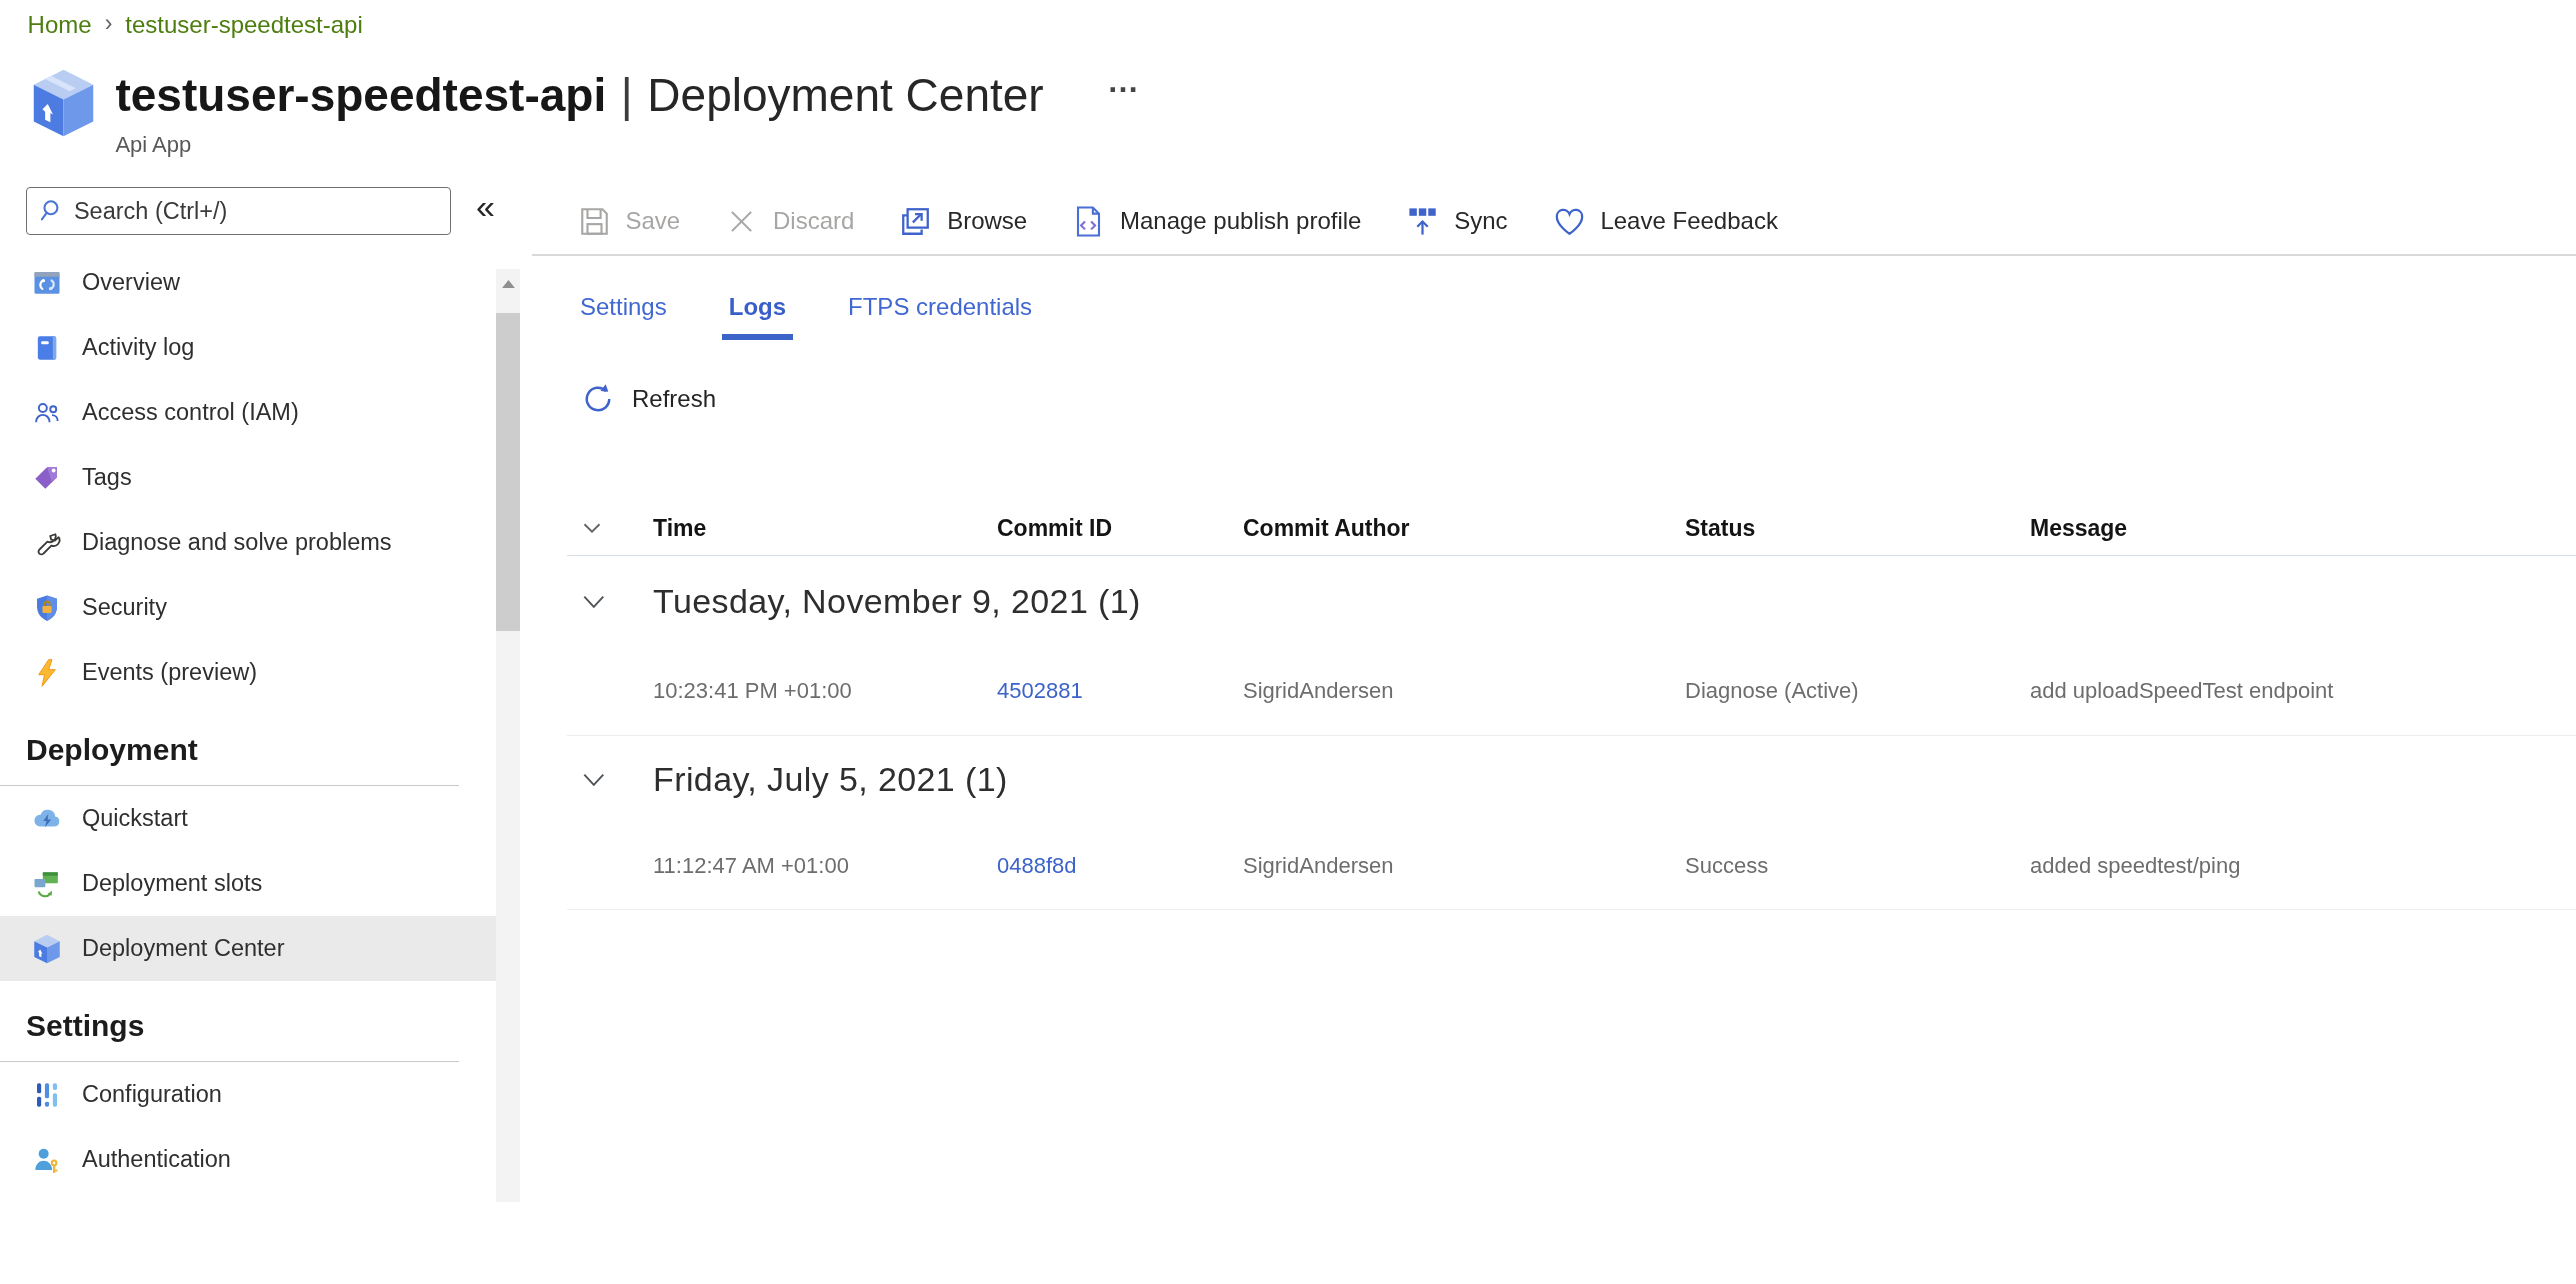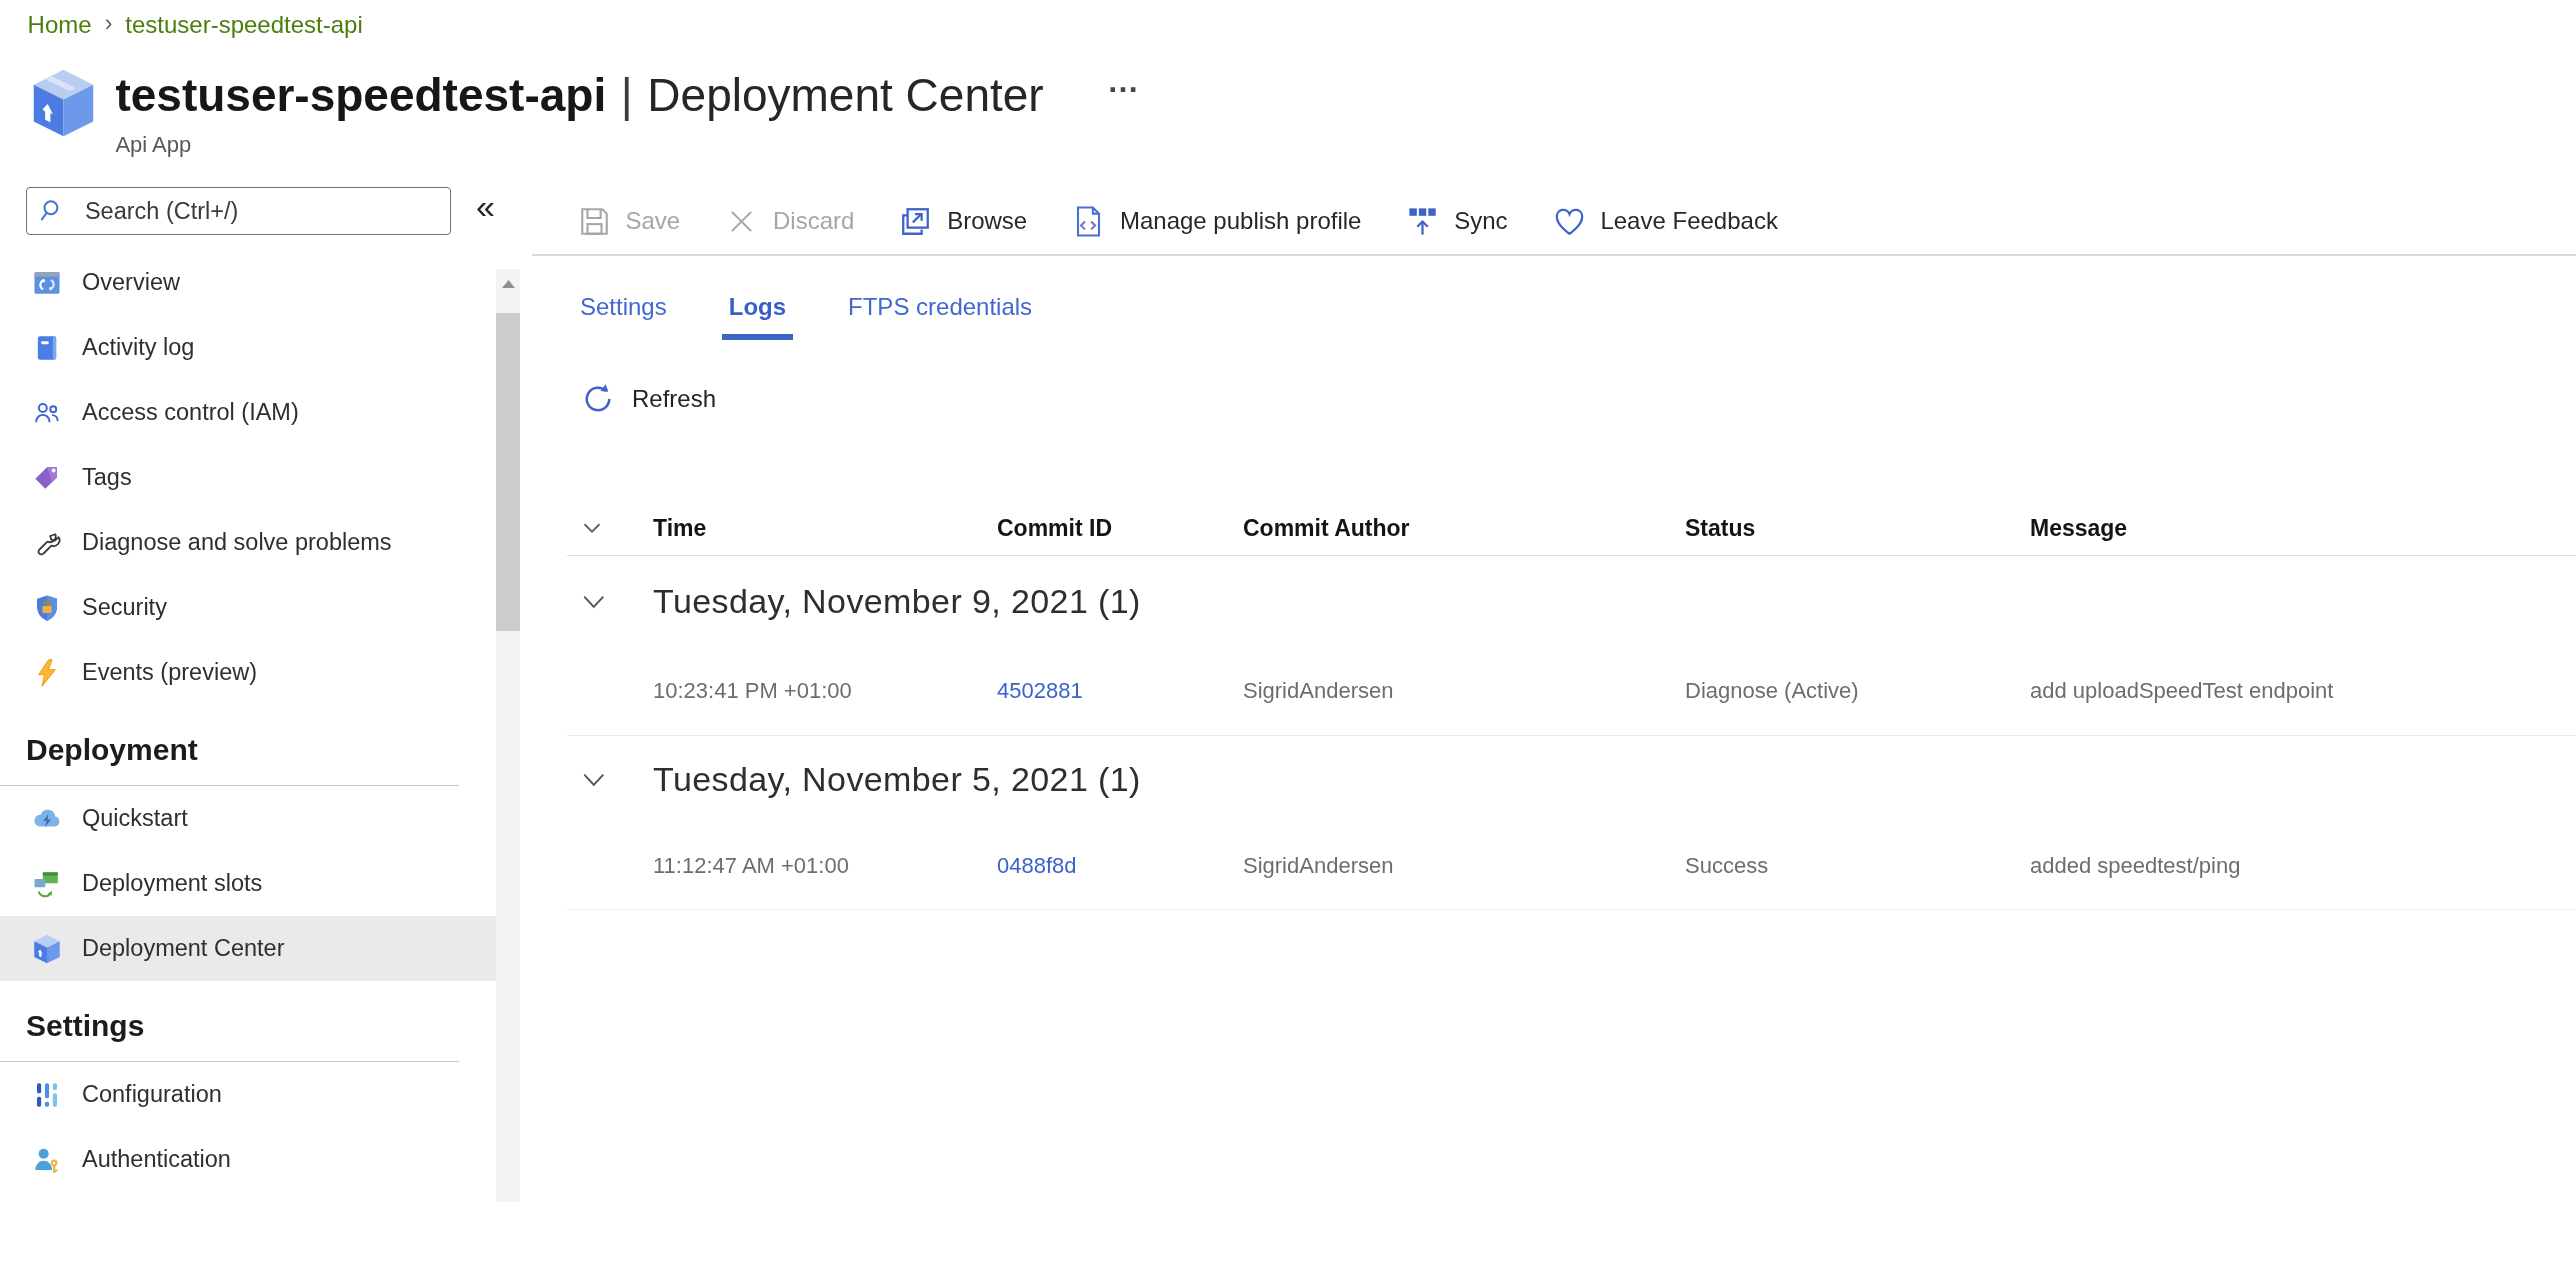--- a/index.html
+++ b/index.html
@@ -17,21 +17,21 @@
   .app-icon{width:65px;height:70px;flex:none;}
   .title-row{display:flex;align-items:baseline;gap:14.6px;font-size:46px;white-space:nowrap;}
   .title-main{font-weight:700;color:#171717;}
   .title-sep{font-weight:300;color:#3c3c3c;}
   .title-page{font-weight:300;color:#262626;}
   .subtitle{font-size:22px;color:#585858;margin-top:10px;}
   .more-dots{position:absolute;left:1107px;top:63px;font-size:32px;color:#454545;font-weight:700;letter-spacing:2.4px;cursor:pointer;}
 
   
   .search-box{position:absolute;left:26px;top:187px;width:425px;height:48px;border:1.6px solid #6f6f6f;
-              border-radius:4px;display:flex;align-items:center;gap:17px;padding:0 11.3px;background:#fff;}
+              border-radius:4px;display:flex;align-items:center;gap:6px;padding:0 11.3px;background:#fff;}
   .search-box svg{width:27.6px;height:27.6px;flex:none;}
   .search-box input{border:none;outline:none;flex:1;font-size:23.5px;color:#323130;font-family:inherit;background:transparent;}
   .search-box input::placeholder{color:#3b3a39;opacity:1;}
   .collapse-btn{position:absolute;left:476px;top:186px;font-size:34px;color:#262626;cursor:pointer;line-height:1.2;}
 
   .sidebar-scrollbar{position:absolute;left:496px;top:269px;width:24px;height:933px;background:#f3f3f3;}
   .scroll-up{height:29px;display:flex;align-items:center;justify-content:center;cursor:pointer;}
   .scroll-thumb{position:absolute;left:0;top:44px;width:100%;height:318px;background:#cdcdcd;cursor:grab;}
 
   .nav{position:absolute;left:0;top:250px;width:496px;font-size:23.5px;color:#2f2f2f;}
@@ -352,21 +352,21 @@
       <div class="cell">Diagnose (Active)</div>
       <div class="cell">add uploadSpeedTest endpoint</div>
     </div>
 
     <div class="grid-row tgroup bordered">
       <div class="expander">
         <svg viewBox="0 0 32 32" fill="none" stroke="#4f5358" stroke-width="2.2">
           <path d="M5 10l11 12 11-12"></path>
         </svg>
       </div>
-      <div class="group-title">Tuesday, November 5, 2021 (1)</div>
+      <div class="group-title">Friday, July 5, 2021 (1)</div>
     </div>
 
     <div class="grid-row trow last">
       <div></div>
       <div class="cell">11:12:47 AM +01:00</div>
       <div class="cell"><span class="commit-link">0488f8d</span></div>
       <div class="cell">SigridAndersen</div>
       <div class="cell">Success</div>
       <div class="cell">added speedtest/ping</div>
     </div>

